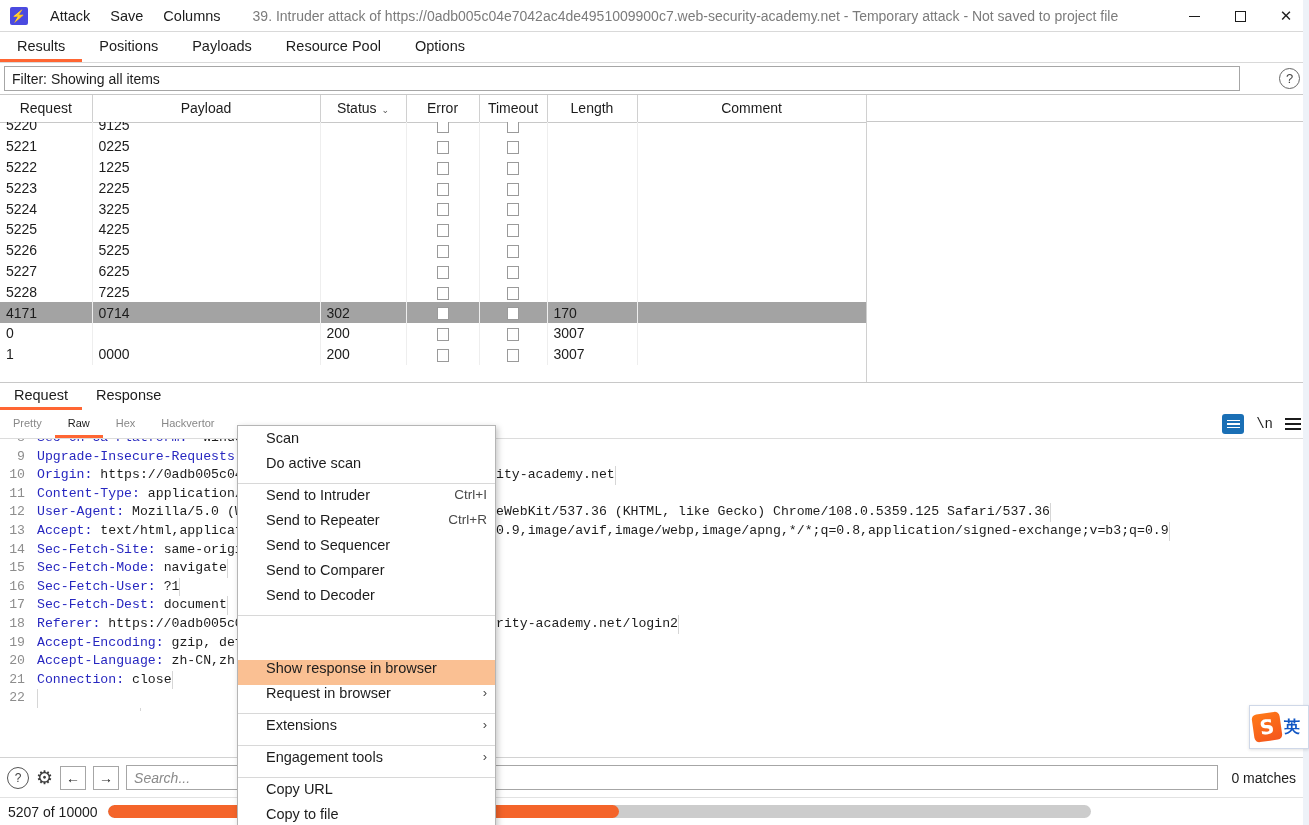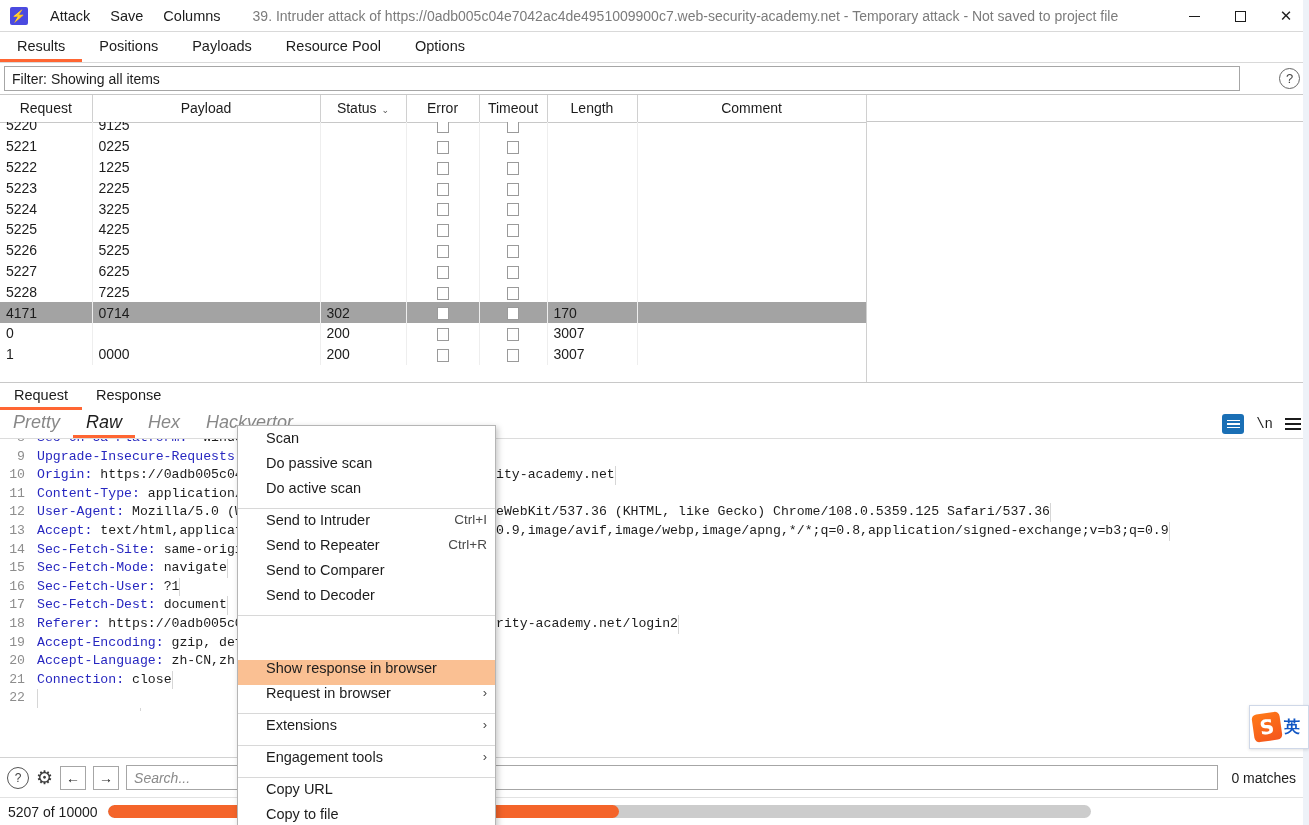--- a/index.html
+++ b/index.html
@@ -119,23 +119,22 @@
     color: #1c1c1c; border-bottom: 3px solid transparent; cursor: default;
   }
   .msg-tab.active { border-bottom-color: #ff6633; }
 
   .sub-tabbar {
     height: 28px; display: flex; align-items: center; background: #fff;
     position: relative;
   }
   .sub-tab {
     padding: 8px 13px; height: 28px; display: flex; align-items: center;
-    font-size: 18px; color: #888; border-bottom: 3px solid transparent;
+    font-size: 11px; color: #888; border-bottom: 3px solid transparent;
     cursor: default;
-    font-style: italic;
   }
   .sub-tab.active { color: #1c1c1c; border-bottom-color: #ff6633; }
   .sub-right {
     position: absolute; right: 8px; top: 0; height: 28px;
     display: flex; align-items: center; gap: 12px;
   }
   .icon-btn-blue {
     width: 22px; height: 20px; background: #1a6fb5; border-radius: 3px;
     display: flex; flex-direction: column; align-items: center;
     justify-content: center; gap: 2px; cursor: default;
@@ -472,33 +471,33 @@
   <div class="progress-track">
     <div class="progress-fill" id="progress-fill" style="width: 52%; background: rgb(244, 100, 42);"></div>
   </div>
 </div>
 
 <div class="ctxmenu" id="ctxmenu">
     <div class="ctx-item">
       <span>Scan</span>
     </div>
     <div class="ctx-item">
-      <span>Do passive scan</span>
-    </div>
-    <div class="ctx-item">
       <span>Do active scan</span>
     </div>
     <div class="ctx-sep"></div>
     <div class="ctx-item">
       <span>Send to Intruder</span>
       <span class="ctx-accel">Ctrl+I</span>
     </div>
     <div class="ctx-item">
       <span>Send to Repeater</span>
       <span class="ctx-accel">Ctrl+R</span>
+    </div>
+    <div class="ctx-item">
+      <span>Send to Sequencer</span>
     </div>
     <div class="ctx-item">
       <span>Send to Comparer</span>
     </div>
     <div class="ctx-item">
       <span>Send to Decoder</span>
     </div>
     <div class="ctx-sep"></div>
     <div class="ctx-item highlight">
       <span>Show response in browser</span>

